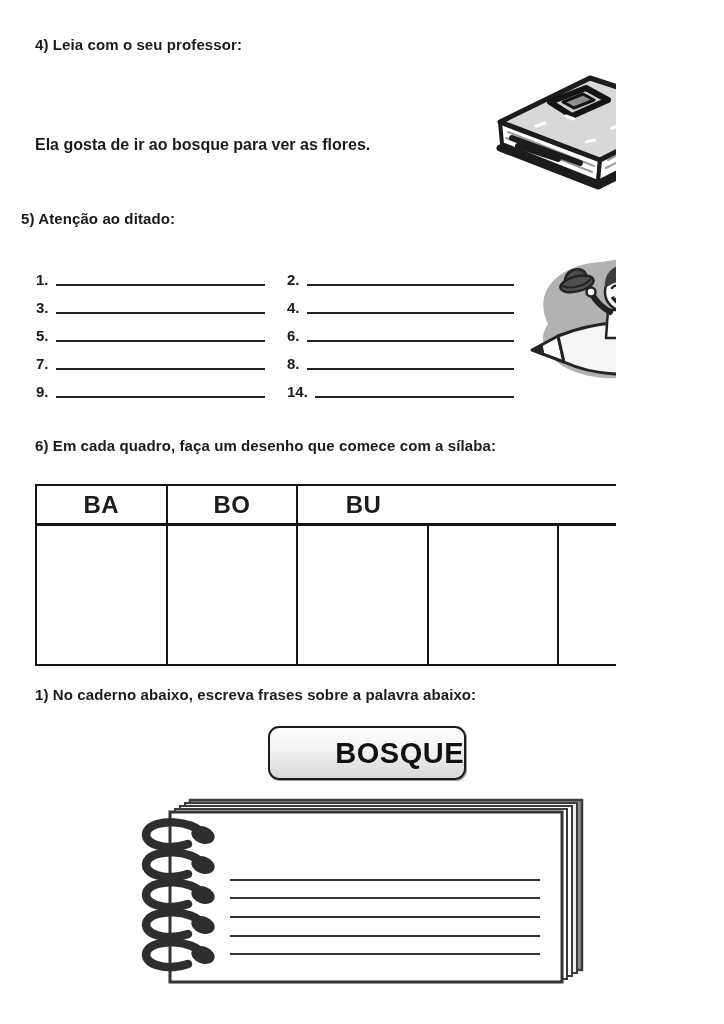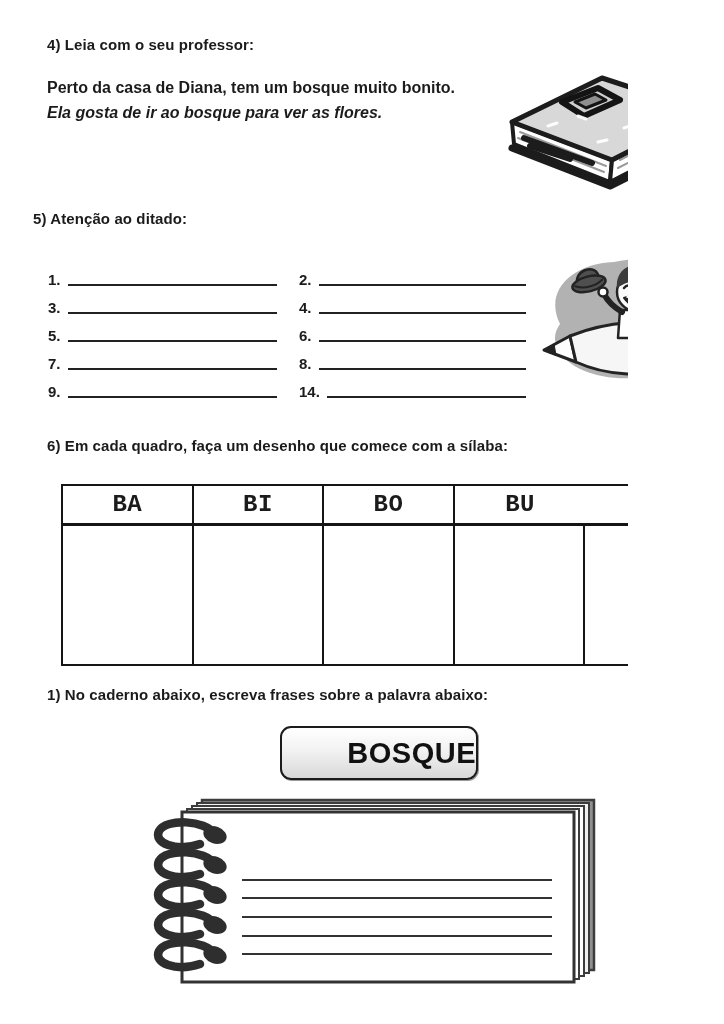--- a/index.html
+++ b/index.html
@@ -1,35 +1,34 @@
 <!DOCTYPE html>
 <html><head>
 <meta charset="utf-8">
 <style>
   html,body{margin:0;padding:0;background:#ffffff;}
   .sheet{
     position:relative;width:616px;height:1024px;background:#ffffff;
     font-family:"Liberation Sans",sans-serif;font-weight:bold;color:#1b1b1b;
     overflow:hidden;
-    margin-left:12px;
   }
   .h{position:absolute;font-size:15px;letter-spacing:.1px;white-space:nowrap;}
   .sentence{position:absolute;left:35px;font-size:16px;white-space:nowrap;}
 
   
   .dict{
     position:absolute;left:36px;top:261px;width:478px;
     display:grid;grid-template-columns:229px 1fr;column-gap:22px;row-gap:0;
   }
   .dict-item{display:flex;align-items:flex-end;height:28px;}
   .dict-num{font-size:15px;line-height:19px;}
   .dict-line{flex:1;border-bottom:2px solid #222;margin:0 0 3px 7px;height:14px;}
 
   
-  .syl-table{position:absolute;left:49px;top:484px;width:653px;border:2.5px solid #151515;font-family:Liberation Mono, monospace;}
+  .syl-table{position:absolute;left:35px;top:484px;width:653px;border:2.5px solid #151515;}
   .syl-head{display:grid;grid-template-columns:repeat(5,1fr);border-bottom:3px solid #151515;}
   .syl-th{height:37px;line-height:37px;text-align:center;font-size:24px;border-right:2px solid #151515;letter-spacing:.5px;}
   .syl-body{display:grid;grid-template-columns:repeat(5,1fr);}
   .syl-td{height:138px;border-right:2px solid #151515;}
   .syl-th:last-child,.syl-td:last-child{border-right:none;}
 
   
   .word-box{
     position:absolute;left:268px;top:726px;width:194px;height:50px;
     border:2.5px solid #1b1b1b;border-radius:11px;
@@ -39,22 +38,21 @@
     box-shadow:1px 1px 0 #999;
   }
   .abs{position:absolute;}
 </style>
 </head>
 <body>
 
 <div class="sheet">
 
   <div class="h" style="left:35px;top:36px;">4) Leia com o seu professor:</div>
-  <div class="sentence" style="top:79px;">Perto da casa de Diana, tem um bosque muito bonito.</div>
-  <div class="sentence" style="top:104px;font-style:italic;">Ela gosta de ir ao bosque para ver as flores.</div>
+  <div class="sentence" style="top:136px;">Ela gosta de ir ao bosque para ver as flores.</div>
 
   <svg class="abs" style="left:486px;top:58px;" width="220" height="140" viewBox="0 0 220 140">
     <g stroke-linejoin="round" stroke-linecap="round">
 
       <path d="M 14 90 L 112 128 L 208 80" fill="none" stroke="#1c1c1c" stroke-width="7"></path>
 
       <polygon points="14,64 114,102 112,124 16,86" fill="#ffffff" stroke="#1c1c1c" stroke-width="4"></polygon>
       <path d="M 22 74 L 108 108 M 20 80 L 106 114" stroke="#9a9a9a" stroke-width="2" fill="none"></path>
 
       <polygon points="114,102 208,54 206,76 112,124" fill="#ffffff" stroke="#1c1c1c" stroke-width="4"></polygon>
@@ -164,21 +162,20 @@
       <circle cx="114" cy="51" r="3" fill="#fbfbfb" stroke-width="2"></circle>
       <circle cx="115" cy="55" r="1.6" fill="#232323" stroke="none"></circle>
     </g>
   </svg>
 
   <div class="h" style="left:35px;top:437px;">6) Em cada quadro, faça um desenho que comece com a sílaba:</div>
 
   <div class="syl-table">
     <div class="syl-head">
       <div class="syl-th">BA</div>
-      <div class="syl-th">BI</div>
       <div class="syl-th">BO</div>
       <div class="syl-th">BU</div>
     </div>
     <div class="syl-body">
       <div class="syl-td"></div>
       <div class="syl-td"></div>
       <div class="syl-td"></div>
       <div class="syl-td"></div>
       <div class="syl-td"></div>
     </div>

